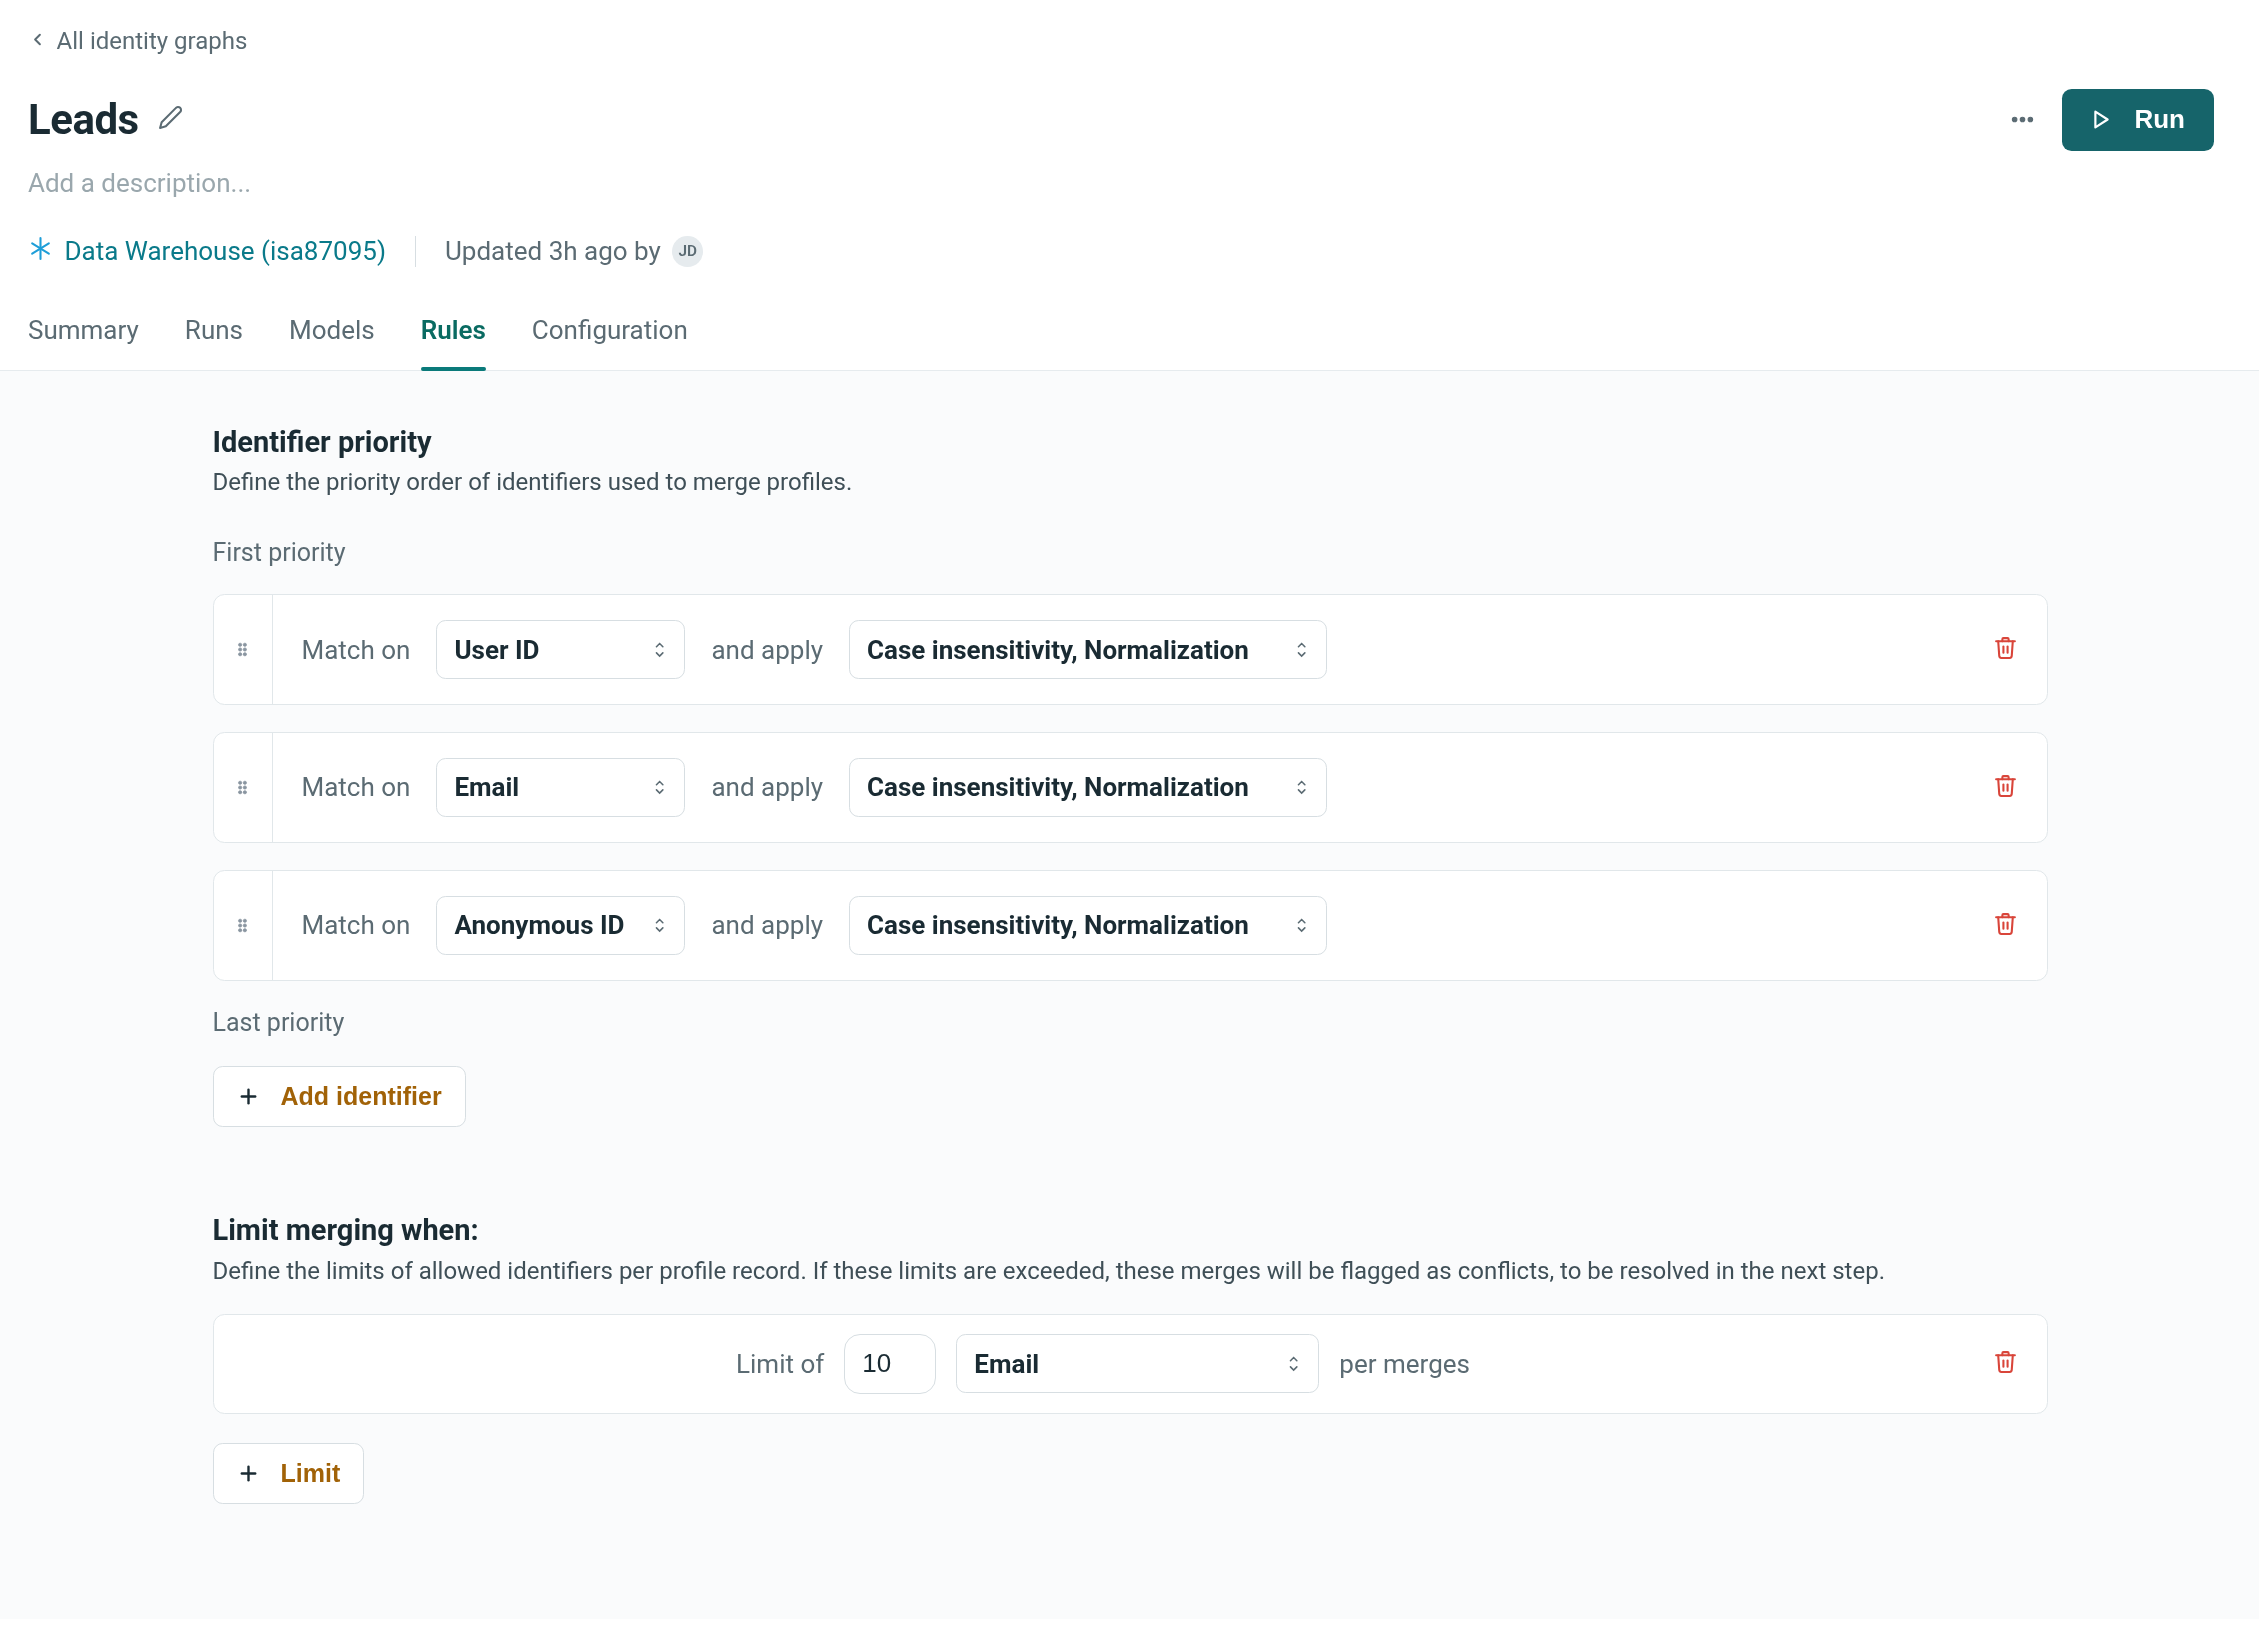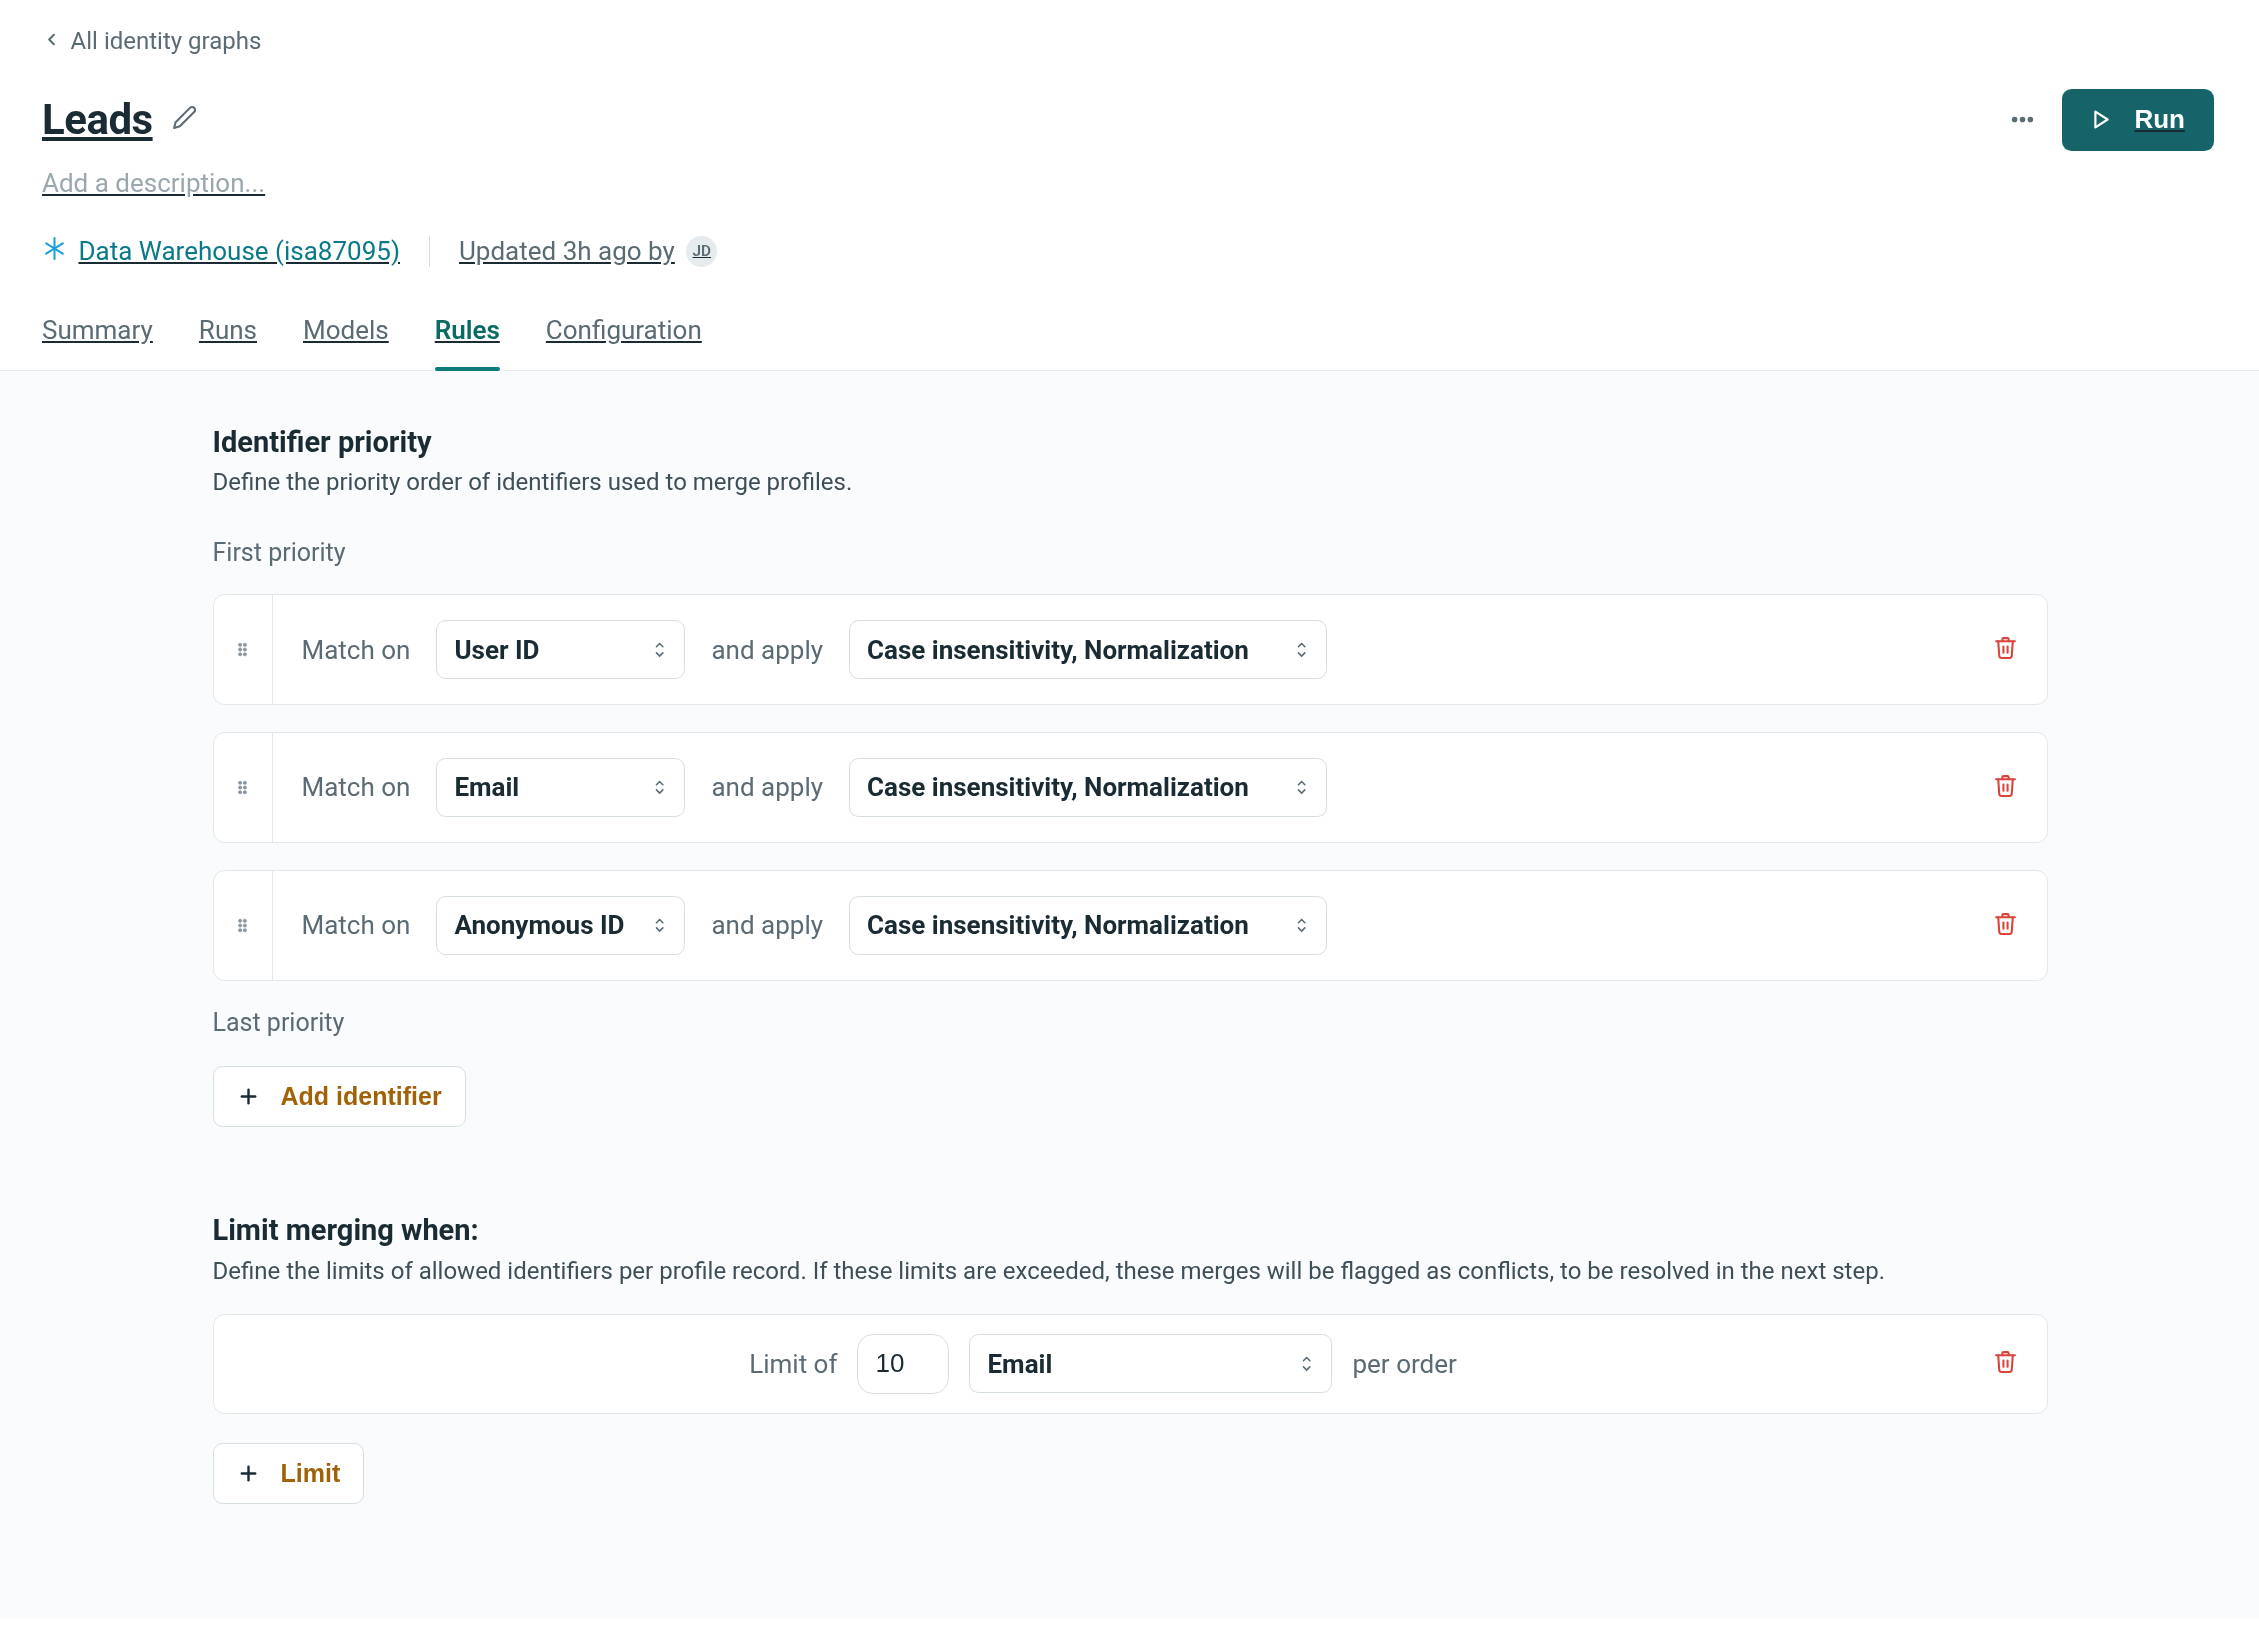--- a/index.html
+++ b/index.html
@@ -1,18 +1,18 @@
 <!DOCTYPE html>
 <html><head>
 <meta charset="utf-8">
 <style>
   * { box-sizing: border-box; margin: 0; padding: 0; }
   html, body { width: 2260px; height: 1629px; background: #fff; font-family: -apple-system, BlinkMacSystemFont, "Segoe UI", Roboto, "Helvetica Neue", Arial, sans-serif; color: #1a2b33; }
   .page { width: 100%; }
-  .header-area { padding: 27px 46px 0 42px; text-decoration: underline; }
+  .header-area { padding: 27px 46px 0 28px; }
   .back-link { display: inline-flex; align-items: center; gap: 9.6px; color: #5b6b73; font-size: 24px; cursor: pointer; }
   .back-link svg { stroke: #5b6b73; }
   .title-row { display: flex; align-items: center; justify-content: space-between; margin-top: 34px; }
   .title-left { display: flex; align-items: center; gap: 19px; }
   .page-title { font-size: 42px; font-weight: 700; color: #1a2b33; letter-spacing: -0.5px; }
   .edit-icon { color: #5b6b73; cursor: pointer; }
   .title-right { display: flex; align-items: center; gap: 19px; }
   .more-btn { width: 42px; height: 42px; display: flex; align-items: center; justify-content: center; border-radius: 7.6px; cursor: pointer; }
   .more-btn svg { stroke: #5b6b73; }
   .run-btn { display: inline-flex; align-items: center; gap: 22px; background: #16646a; color: #fff; font-size: 26px; font-weight: 600; padding: 15.3px 29px; border-radius: 9.6px; border: none; cursor: pointer; }
@@ -305,21 +305,21 @@
               <span>Email</span>
               <span class="select-caret">
                 <svg width="15.3" height="9.6" viewBox="0 0 24 12" fill="none" stroke-width="2.5" stroke-linecap="round">
                     <polyline points="7 9 12 4 17 9"></polyline>
                   </svg>
                 <svg width="15.3" height="9.6" viewBox="0 0 24 12" fill="none" stroke-width="2.5" stroke-linecap="round">
                     <polyline points="7 3 12 8 17 3"></polyline>
                   </svg>
               </span>
             </div>
-            <span class="static-label">per order</span>
+            <span class="static-label">per merges</span>
           </div>
           <div class="trash-cell">
             <span class="trash-btn">
               <svg width="25" height="25" viewBox="0 0 24 24" fill="none" stroke="#d9453a" stroke-width="2" stroke-linecap="round" stroke-linejoin="round">
                   <polyline points="3 6 5 6 21 6"></polyline>
                   <path d="M19 6l-1 14a2 2 0 0 1-2 2H8a2 2 0 0 1-2-2L5 6"></path>
                   <path d="M10 11v6"></path>
                   <path d="M14 11v6"></path>
                   <path d="M9 6V4a1 1 0 0 1 1-1h4a1 1 0 0 1 1 1v2"></path>
                 </svg>

